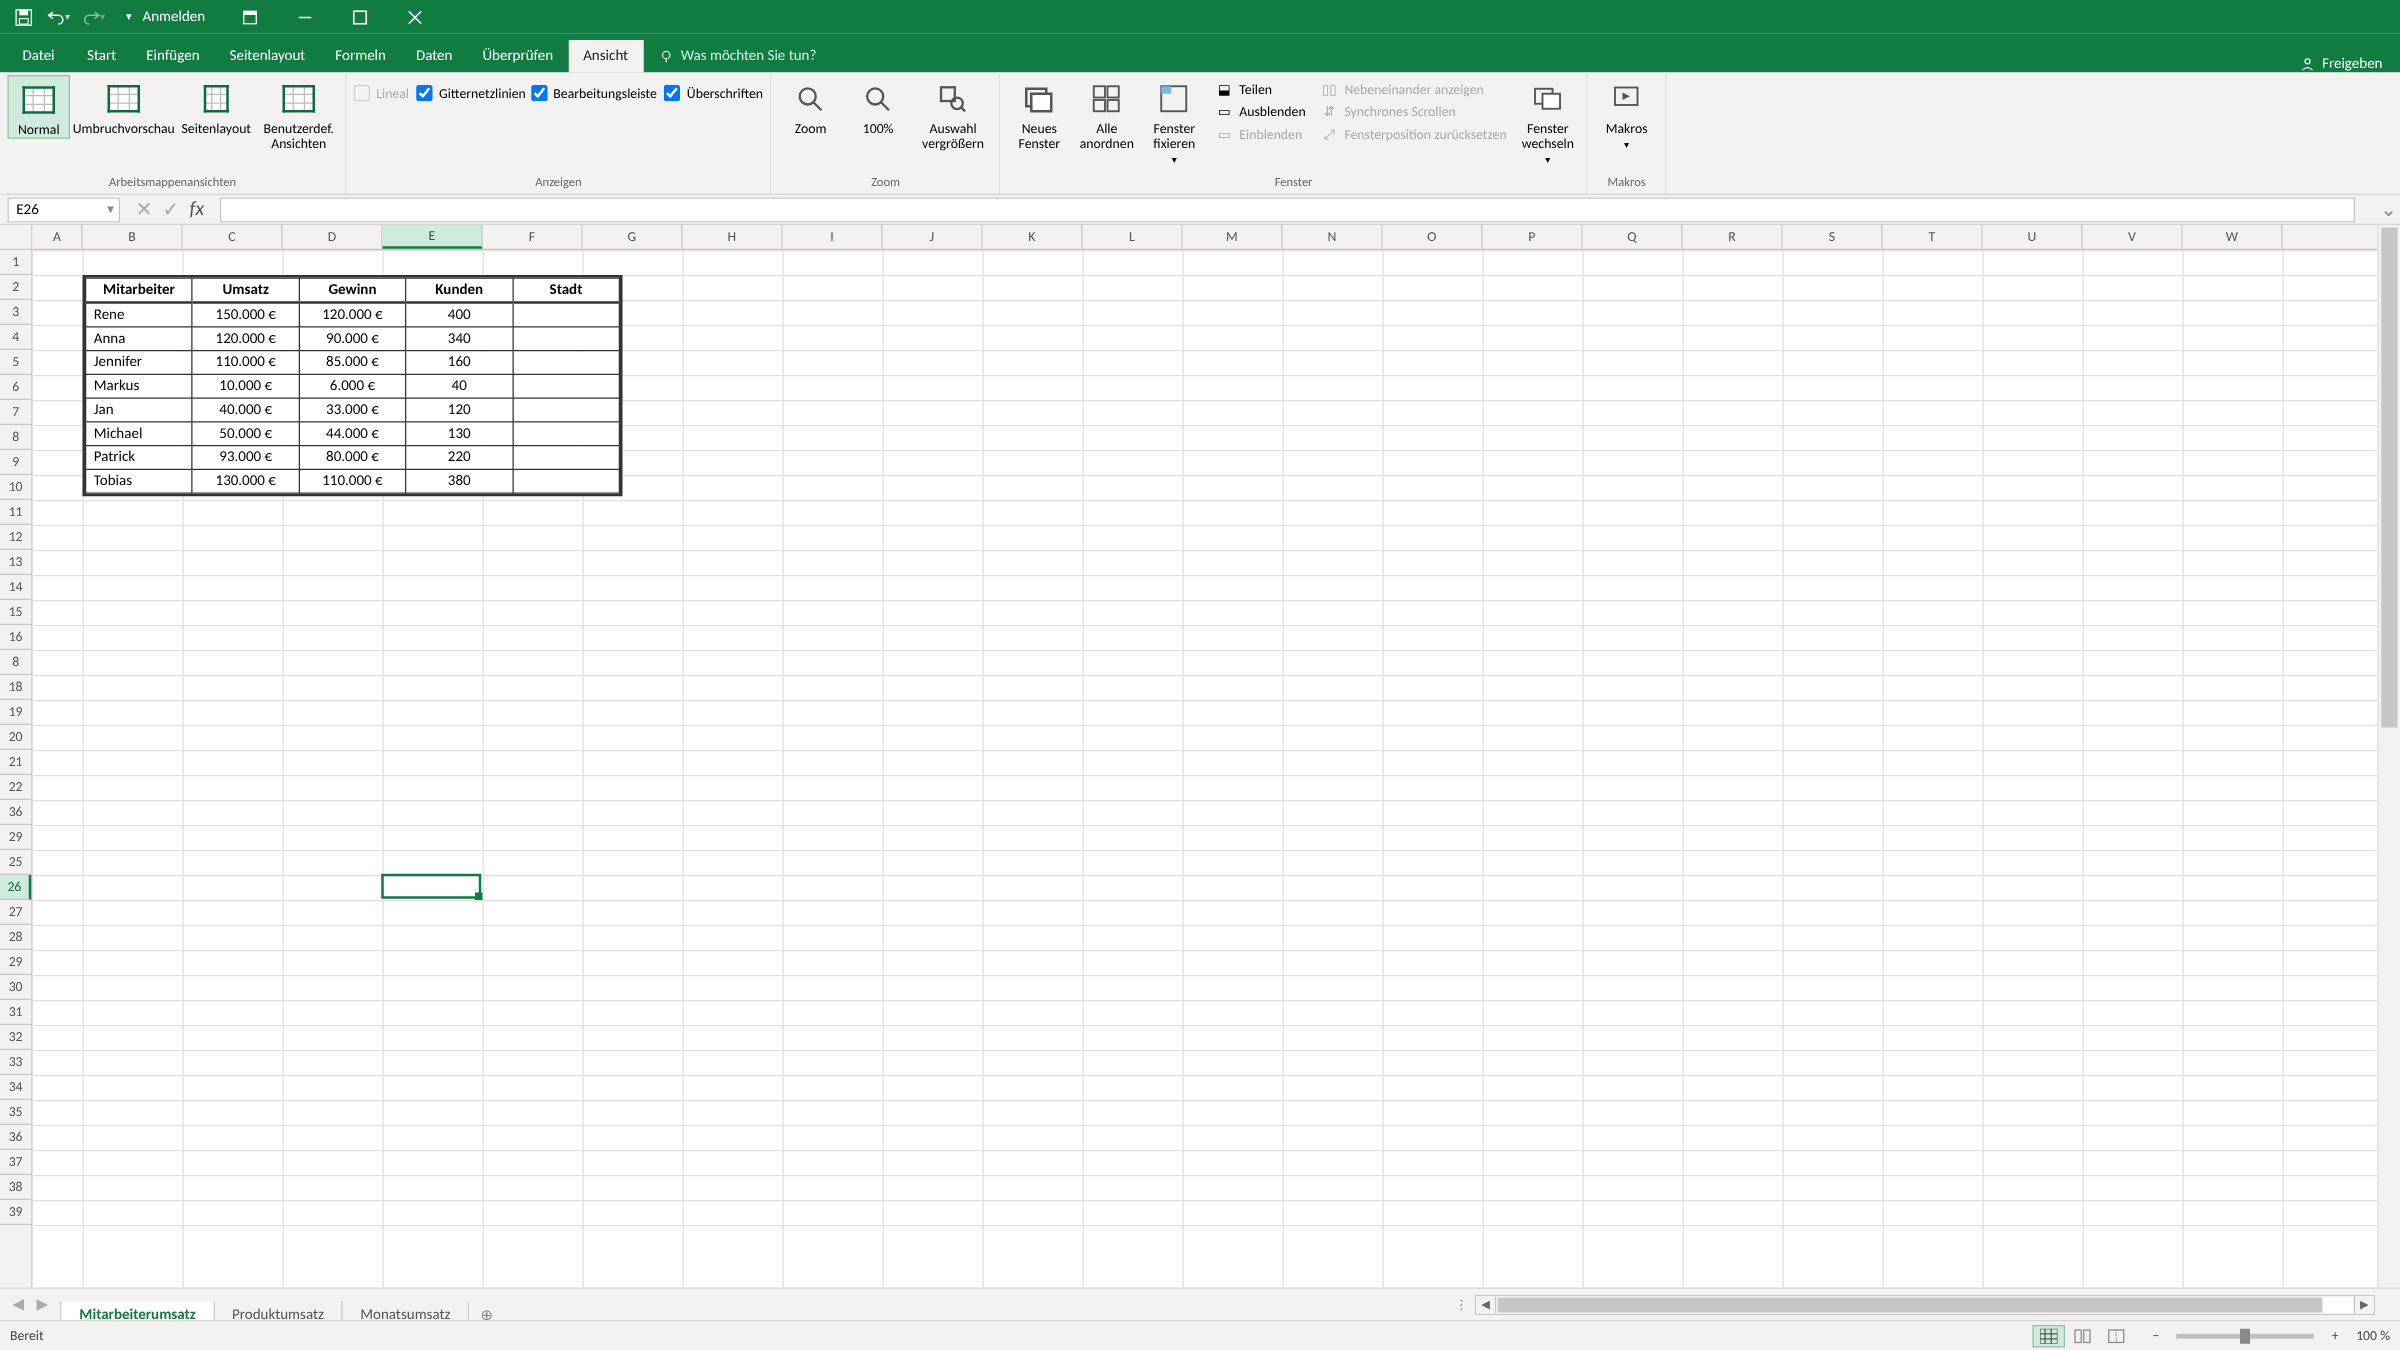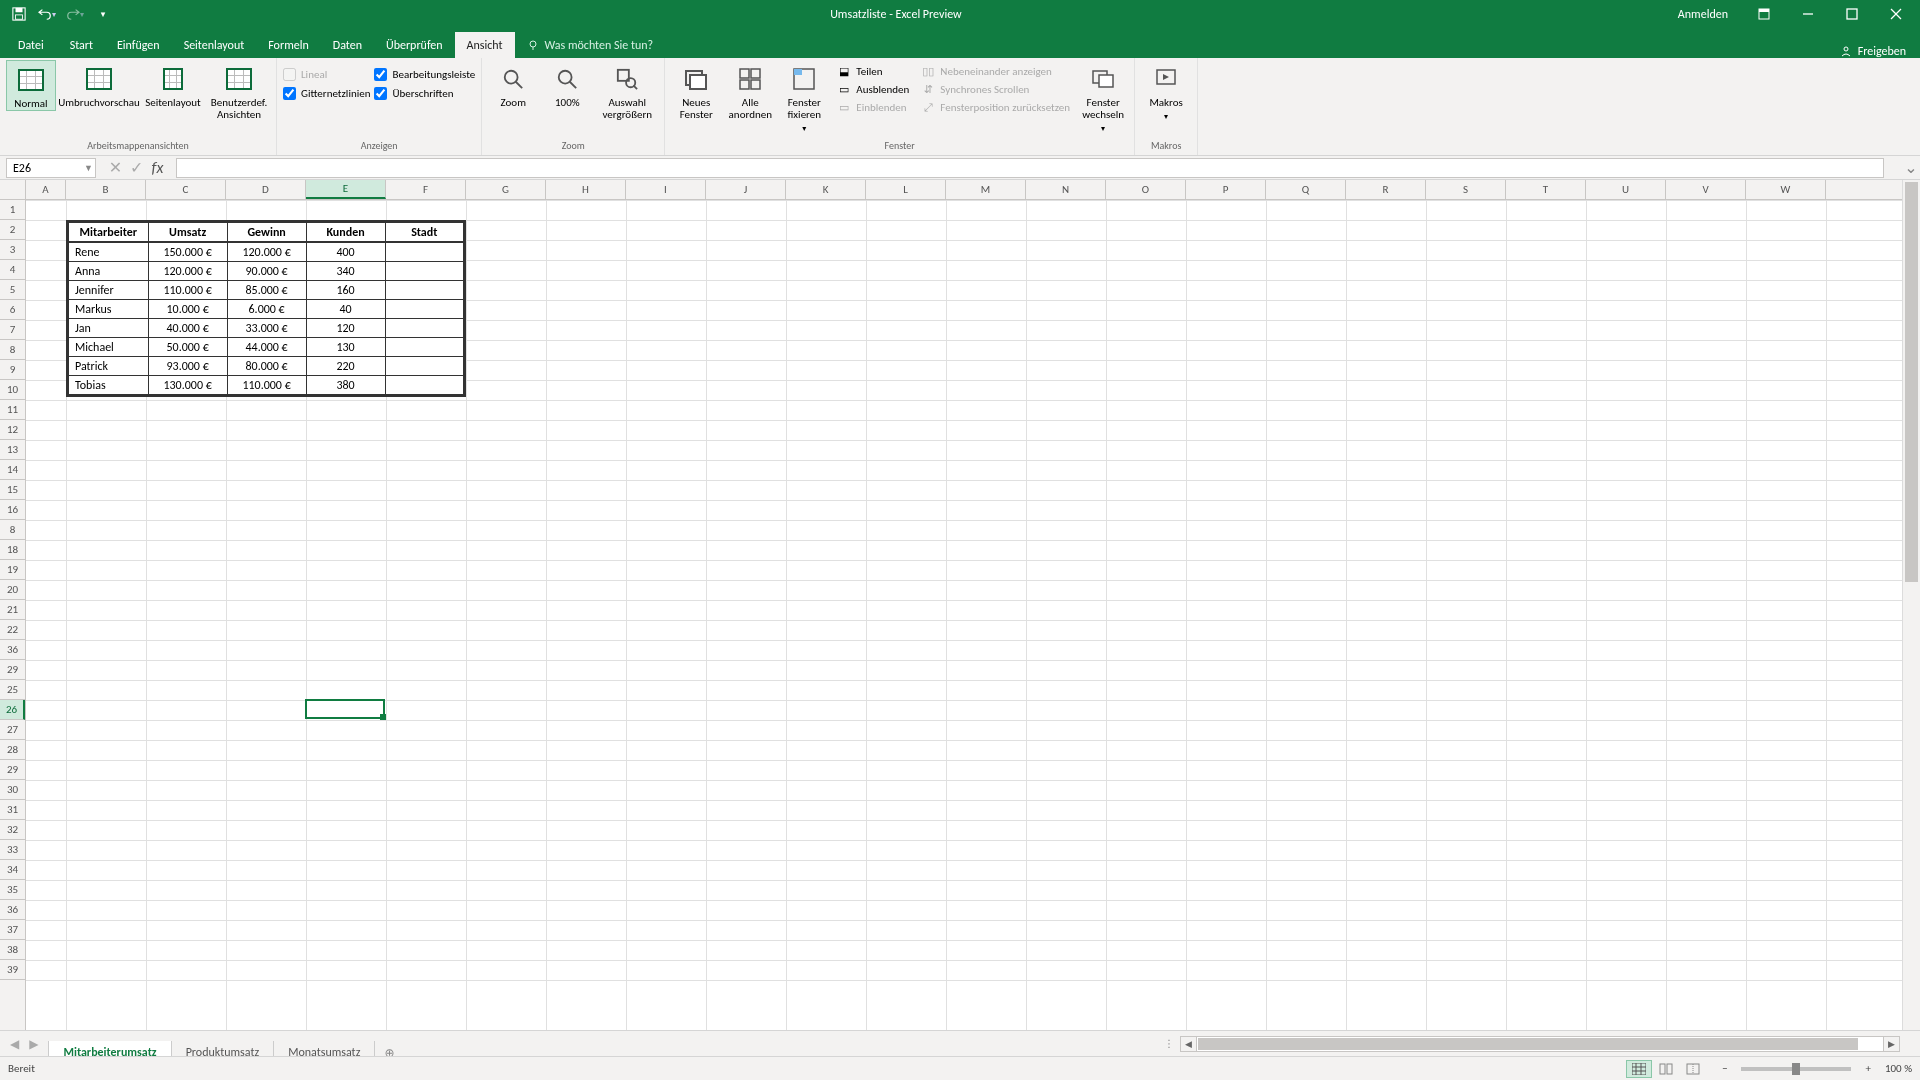--- a/index.html
+++ b/index.html
@@ -28,21 +28,21 @@
 
 .ribbon { height: 98px; background: #f3f2f1; border-bottom: 1px solid #d5d5d5; display: flex; font-size: 11px; }
 .rgroup { border-right: 1px solid #e1e1e1; padding: 2px 6px 0 6px; display: flex; flex-direction: column; }
 .rgroup-body { flex: 1; display: flex; align-items: flex-start; gap: 4px; }
 .rgroup-label { text-align: center; font-size: 10px; color: #666; padding-bottom: 3px; }
 .bigbtn { width: 62px; display: flex; flex-direction: column; align-items: center; justify-content: flex-start; padding-top: 4px; gap: 3px; cursor: pointer; text-align: center; font-size: 11px; line-height: 1.1; }
 .bigbtn.narrow { width: 50px; }
 .bigbtn.wide { width: 78px; }
 .bigbtn.sel { background: #d0eadd; border: 1px solid #8ac7a8; }
 .bigbtn .ic { width: 30px; height: 30px; display: flex; align-items: center; justify-content: center; }
-.chk-col { display: flex; flex-direction: column; gap: 6px; padding-top: 8px; }
+.chk-col { display: flex; flex-direction: row; gap: 6px; padding-top: 8px; }
 .chk { display: flex; align-items: center; gap: 5px; font-size: 11px; cursor: pointer; }
 .chk input { width: 13px; height: 13px; }
 .chk.dis { color: #aaa; }
 .mini-col { display: flex; flex-direction: column; gap: 2px; padding-top: 3px; }
 .mini { display: flex; align-items: center; gap: 5px; font-size: 11px; padding: 1px 4px; cursor: pointer; }
 .mini.dis { color: #aaa; }
 .mini .mi { width: 14px; height: 14px; display: flex; align-items: center; justify-content: center; }
 
 
 .formula-row { height: 24px; background: #f3f2f1; border-bottom: 1px solid #d5d5d5; display: flex; align-items: center; }
@@ -139,21 +139,20 @@
       <span style="font-size:8px;color:#cce;">▾</span>
     </div>
     <div class="qat-btn" style="opacity:0.5">
       <svg viewBox="0 0 16 16">
           <path d="M11 3 L15 6 L11 9 M15 6 H6 A4 4 0 0 0 6 14" stroke="#fff" fill="none" stroke-width="1.4"></path>
         </svg>
       <span style="font-size:8px;color:#cce;">▾</span>
     </div>
     <div class="qat-btn" style="font-size:9px;">▾</div>
   </div>
-  <div class="titlebar-center">Umsatzliste - Excel Preview</div>
   <div class="titlebar-right">
     <span class="anmelden">Anmelden</span>
     <div class="tr-btn">
       <svg viewBox="0 0 12 12">
           <rect x="1" y="1" width="10" height="10" fill="none" stroke="#fff"></rect>
           <rect x="1" y="1" width="10" height="3" fill="#fff"></rect>
         </svg>
     </div>
     <div class="tr-btn">
         <svg viewBox="0 0 12 12">
@@ -523,21 +522,21 @@
       <div class="gridlines-v" style="left: 1080px;"></div>
       <div class="gridlines-v" style="left: 1160px;"></div>
       <div class="gridlines-v" style="left: 1240px;"></div>
       <div class="gridlines-v" style="left: 1320px;"></div>
       <div class="gridlines-v" style="left: 1400px;"></div>
       <div class="gridlines-v" style="left: 1480px;"></div>
       <div class="gridlines-v" style="left: 1560px;"></div>
       <div class="gridlines-v" style="left: 1640px;"></div>
       <div class="gridlines-v" style="left: 1720px;"></div>
       <div class="gridlines-v" style="left: 1800px;"></div>
-      <div class="data-table" style="left: 40px; top: 20px; width: 400px;">
+      <div class="data-table" style="left: 40px; top: 20px; width: 432px;">
         <table style="width:100%">
           <tbody>
             <tr>
               <th style="width:80px">Mitarbeiter</th>
               <th style="width:80px">Umsatz</th>
               <th style="width:80px">Gewinn</th>
               <th style="width:80px">Kunden</th>
               <th style="width:80px">Stadt</th>
             </tr>
             <tr>

